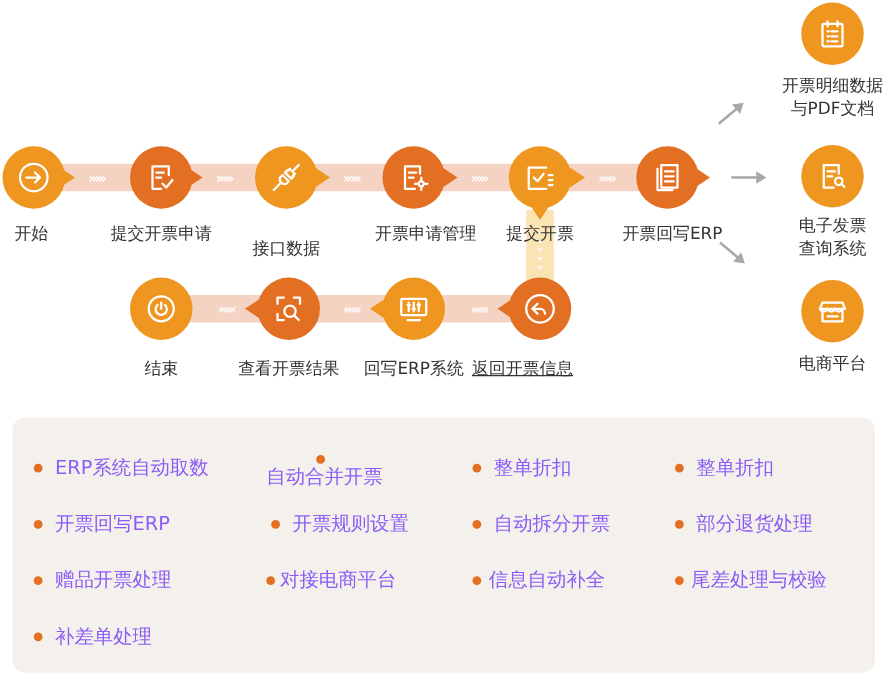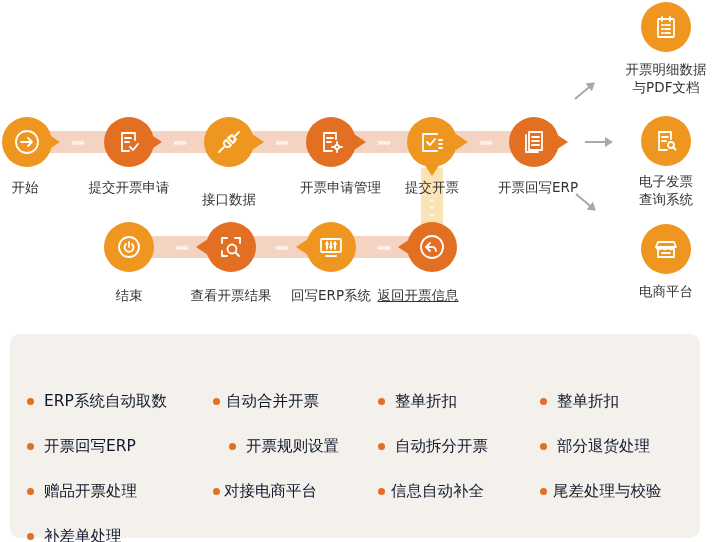--- a/index.html
+++ b/index.html
@@ -14,21 +14,21 @@
 
   .label { position: absolute; font-size: 13.5px; color: #333; white-space: nowrap; text-align: center; line-height: 18px; z-index: 3; }
 
   .connector { position: absolute; height: 22px; background: #f5d3c3; display: flex; align-items: center; justify-content: center; z-index: 1; color: #fff; font-size: 11px; letter-spacing: -2px; font-weight: bold; }
   .vconnector { position: absolute; width: 22px; background: #fbe4b4; z-index: 1; display: flex; flex-direction: column; align-items: center; justify-content: center; color: #fff; font-size: 10px; line-height: 7px; font-weight: bold; }
 
   .arrow-line { position: absolute; height: 2px; background: #a8a8a8; transform-origin: left center; z-index: 1; }
   .arrow-line::after { content: ""; position: absolute; right: -2px; top: -4px; border-left: 8px solid #a8a8a8; border-top: 5px solid transparent; border-bottom: 5px solid transparent; }
 
   .panel { position: absolute; left: 10px; top: 334px; width: 690px; height: 204px; background: #f4f1ec; border-radius: 10px; }
-  .feature { position: absolute; font-size: 15.5px; color: #0f172a; white-space: nowrap; display: flex; align-items: center; margin-top: 27px; }
+  .feature { position: absolute; font-size: 15.5px; color: #8b5cf6; white-space: nowrap; display: flex; align-items: center; }
   .bullet { width: 7px; height: 7px; border-radius: 50%; background: #e36f22; margin-right: 10px; flex: none; }
 </style>
 </head>
 <body>
 
 <div class="connector" style="left:46px; top:131px; width:62px;">›››››</div>
 <div class="connector" style="left:148px; top:131px; width:62px;">›››››</div>
 <div class="connector" style="left:250px; top:131px; width:62px;">›››››</div>
 <div class="connector" style="left:352px; top:131px; width:62px;">›››››</div>
 <div class="connector" style="left:454px; top:131px; width:62px;">›››››</div>
@@ -178,38 +178,38 @@
 <div class="label" style="left:611px; top:282px; width:110px;">
   <div>电商平台</div>
 </div>
 
 <div class="panel"></div>
 
 <div class="feature" style="left:27px; top:364px;">
     <span class="bullet"></span>
     <span>ERP系统自动取数</span>
   </div>
-<div class="feature" style="left:213px; top:364px;">
+<div class="feature" style="left:213px; top:364px;flex-direction:column;">
     <span class="bullet" style="margin-right:6px;"></span>
     <span>自动合并开票</span>
   </div>
 <div class="feature" style="left:378px; top:364px;">
     <span class="bullet"></span>
     <span>整单折扣</span>
   </div>
 <div class="feature" style="left:540px; top:364px;">
     <span class="bullet"></span>
     <span>整单折扣</span>
   </div>
 
 <div class="feature" style="left:27px; top:409px;">
     <span class="bullet"></span>
     <span>开票回写ERP</span>
   </div>
-<div class="feature" style="left:229px; top:409px;">
+<div class="feature" style="left:217px; top:409px;">
     <span class="bullet"></span>
     <span>开票规则设置</span>
   </div>
 <div class="feature" style="left:378px; top:409px;">
     <span class="bullet"></span>
     <span>自动拆分开票</span>
   </div>
 <div class="feature" style="left:540px; top:409px;">
     <span class="bullet"></span>
     <span>部分退货处理</span>

